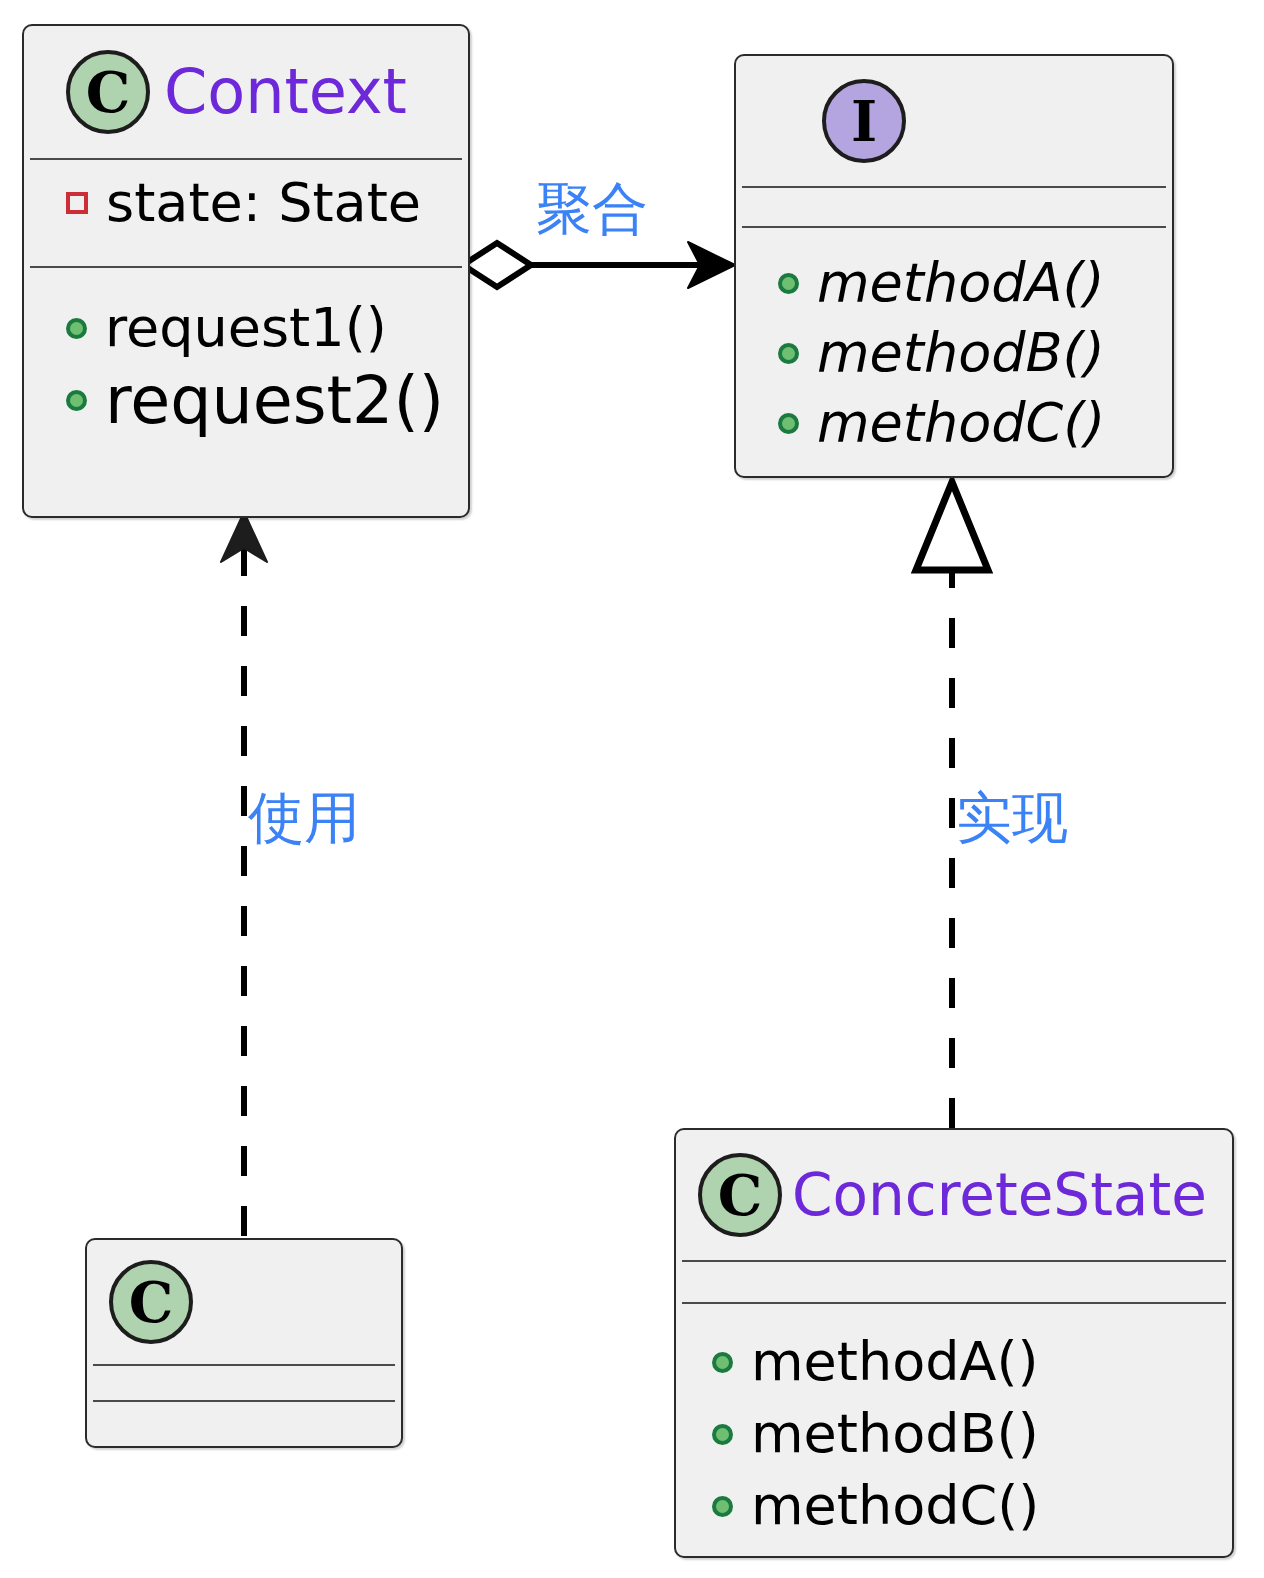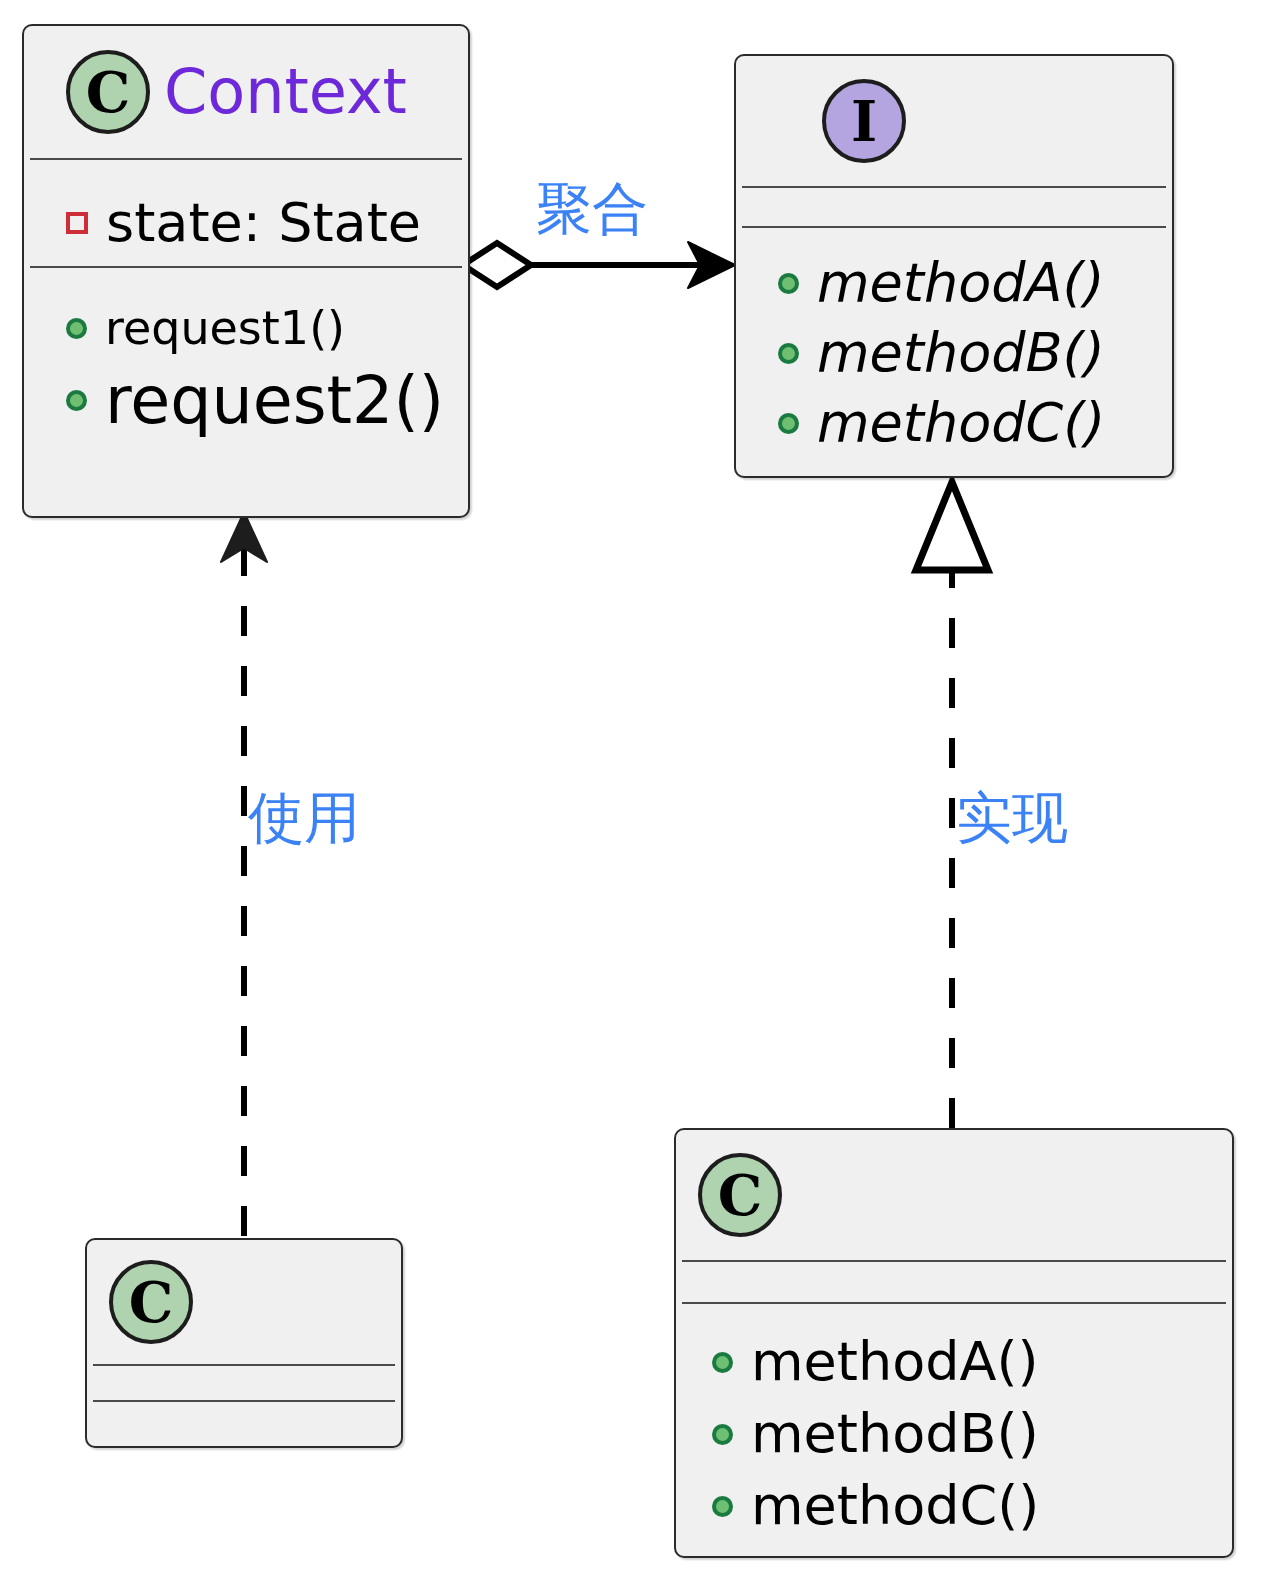--- a/index.html
+++ b/index.html
@@ -138,29 +138,29 @@
   <div class="edge-label" style="left:248px; top:790px; font-size:56px;">使用</div>
 
   <div class="edge-label" style="left:956px; top:790px; font-size:56px;">实现</div>
 
   <div class="uml-box" style="left:22px; top:24px; width:448px; height:494px;">
     <div class="cls-header compartment" style="height:132px; padding-left:42px;">
       <div class="badge badge-class" style="width:84px; height:84px; font-size:56px;">C</div>
       <div class="cls-name" style="font-size:62px; margin-left:14px;">Context</div>
     </div>
     <div class="divider"></div>
-    <div class="compartment" style="height:106px; padding:36px 0 0 42px;">
+    <div class="compartment" style="height:106px; padding:16px 0 0 42px;">
       <div class="member" style="font-size:54px;">
         <span class="bullet-field"></span>
         <span class="member-label" style="margin-left:18px;">state: State</span>
       </div>
     </div>
     <div class="divider"></div>
     <div class="compartment" style="padding:24px 0 0 42px;">
-      <div class="member" style="font-size:46px; height:72px;">
+      <div class="member" style="font-size:54px; height:72px;">
         <span class="bullet-method"></span>
         <span class="member-label" style="margin-left:18px;">request1()</span>
       </div>
       <div class="member" style="font-size:65px; height:72px;">
         <span class="bullet-method"></span>
         <span class="member-label" style="margin-left:18px;">request2()</span>
       </div>
     </div>
   </div>
 
@@ -193,20 +193,21 @@
     </div>
     <div class="divider"></div>
     <div class="compartment" style="height:34px;"></div>
     <div class="divider"></div>
     <div class="compartment" style="height:34px;"></div>
   </div>
 
   <div class="uml-box" style="left:674px; top:1128px; width:560px; height:430px;">
     <div class="cls-header compartment" style="height:130px; padding-left:22px;">
       <div class="badge badge-class" style="width:84px; height:84px; font-size:56px;">C</div>
+      <div class="cls-name" style="font-size:58px; margin-left:10px;">ConcreteState</div>
     </div>
     <div class="divider"></div>
     <div class="compartment" style="height:40px;"></div>
     <div class="divider"></div>
     <div class="compartment" style="padding:22px 0 0 36px;">
       <div class="member" style="font-size:54px; height:72px;">
         <span class="bullet-method"></span>
         <span class="member-label" style="margin-left:18px;">methodA()</span>
       </div>
       <div class="member" style="font-size:54px; height:72px;">

